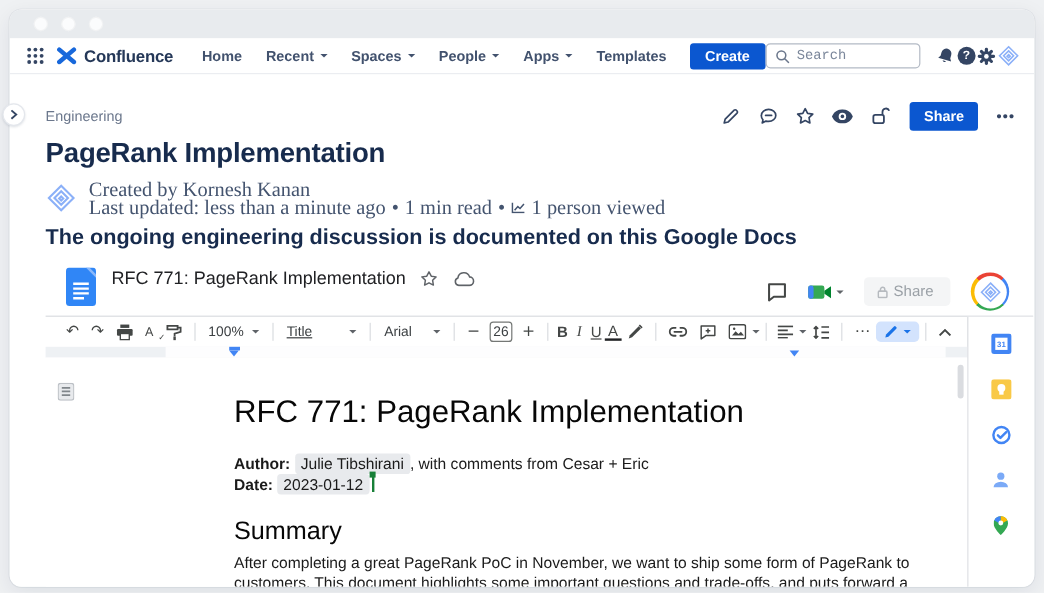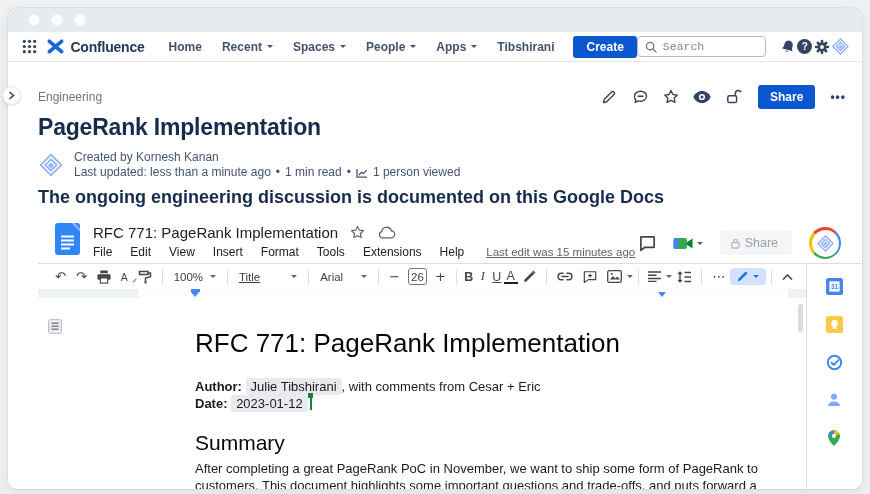--- a/index.html
+++ b/index.html
@@ -44,21 +44,21 @@
                display:flex; align-items:center; }
   .breadcrumb { font-size:12px; color:#6b778c; }
   .head-actions { margin-left:auto; display:flex; align-items:center; gap:13px; }
   .hicon { display:flex; align-items:center; justify-content:center; width:18px; height:18px; cursor:pointer; }
   .share-btn { background:#0b57d0; color:#fff; border:none; border-radius:3px; font-family:inherit;
                font-size:12px; font-weight:700; padding:5px 12px; margin-left:3px; }
   .more-btn { font-size:12px; font-weight:700; color:#344563; letter-spacing:1px; padding:0 2px; cursor:pointer; }
   .page-title { position:absolute; top:52px; left:30px; font-size:23px; font-weight:600;
                 color:#172b4d; letter-spacing:-.2px; }
   .byline { position:absolute; top:88px; left:30px; display:flex; gap:10px; align-items:center; }
-  .byline-txt { font-size:12px; color:#44546f; line-height:15px; }
+  .byline-txt { font-size:17px; color:#44546f; line-height:15px;font-family:Liberation Serif, serif; }
   .byline-row2 { display:flex; align-items:center; gap:5px; }
   .intro { position:absolute; top:125px; left:30px; font-size:18px; font-weight:700; color:#172b4d; }
 
   
   .embed { position:absolute; top:153px; left:30px; right:1px; bottom:0; display:flex; flex-direction:column; }
   .dheader { height:48px; display:flex; align-items:flex-start; padding:8px 20px 0 17px; }
   .dtitle-block { margin-left:13px; }
   .dtitle-row { display:flex; align-items:center; gap:12px; height:19px; }
   .dtitle { font-size:15px; color:#202124; }
   .dmenu-row { display:flex; align-items:center; gap:18px; margin-top:3px; }
@@ -168,21 +168,21 @@
         </span>
       <span class="nav-item">
           <span>People</span>
           <i class="chev"></i>
         </span>
       <span class="nav-item">
           <span>Apps</span>
           <i class="chev"></i>
         </span>
       <span class="nav-item">
-          <span>Tibshirani</span>
+          <span>Templates</span>
         </span>
       <button class="create-btn">Create</button>
       <span class="nav-spacer"></span>
       <span class="searchbox">
         <svg width="12" height="12" viewBox="0 0 14 14">
           <circle cx="6" cy="6" r="4.3" fill="none" stroke="#6b778c" stroke-width="1.5"></circle>
           <path d="M9.3 9.3 L13 13" stroke="#6b778c" stroke-width="1.5" stroke-linecap="round"></path>
         </svg>
         <input type="text" placeholder="Search" style="">
       </span>
@@ -300,31 +300,20 @@
           <div class="dtitle-block">
             <div class="dtitle-row">
               <span class="dtitle">RFC 771: PageRank Implementation</span>
               <svg width="15" height="15" viewBox="0 0 16 16" fill="none" stroke="#5f6368" stroke-width="1.3">
                 <path d="M8 1.6l2 3.9 4.3.6-3.1 3 .7 4.3L8 11.4l-3.9 2 .7-4.3-3.1-3 4.3-.6z" stroke-linejoin="round"></path>
               </svg>
               <svg width="19" height="13" viewBox="0 0 20 14" fill="none" stroke="#5f6368" stroke-width="1.4">
                 <path d="M5.5 12.7h9.2a3.8 3.8 0 0 0 .5-7.6A5.4 5.4 0 0 0 4.7 6.1a3.4 3.4 0 0 0 .8 6.6z"></path>
               </svg>
             </div>
-            <div class="dmenu-row">
-              <span class="dmenu-item">File</span>
-              <span class="dmenu-item">Edit</span>
-              <span class="dmenu-item">View</span>
-              <span class="dmenu-item">Insert</span>
-              <span class="dmenu-item">Format</span>
-              <span class="dmenu-item">Tools</span>
-              <span class="dmenu-item">Extensions</span>
-              <span class="dmenu-item">Help</span>
-              <span class="lastedit">Last edit was 15 minutes ago</span>
-            </div>
           </div>
           <div class="dh-right">
             <svg width="17" height="17" viewBox="0 0 18 18" fill="none" stroke="#444746" stroke-width="1.8">
               <path d="M2 2h14v11H6.2L2 16.3z" stroke-linejoin="round"></path>
             </svg>
             <span class="meet-wrap">
               <svg width="20" height="15" viewBox="0 0 20 15">
                 <rect x="0.5" y="2" width="13.5" height="11" rx="2" fill="#34a853"></rect>
                 <rect x="0.5" y="2" width="4.5" height="11" rx="2" fill="#4285f4"></rect>
                 <path d="M14 6.2l5.5-3.7v10L14 8.8z" fill="#00832d"></path>

